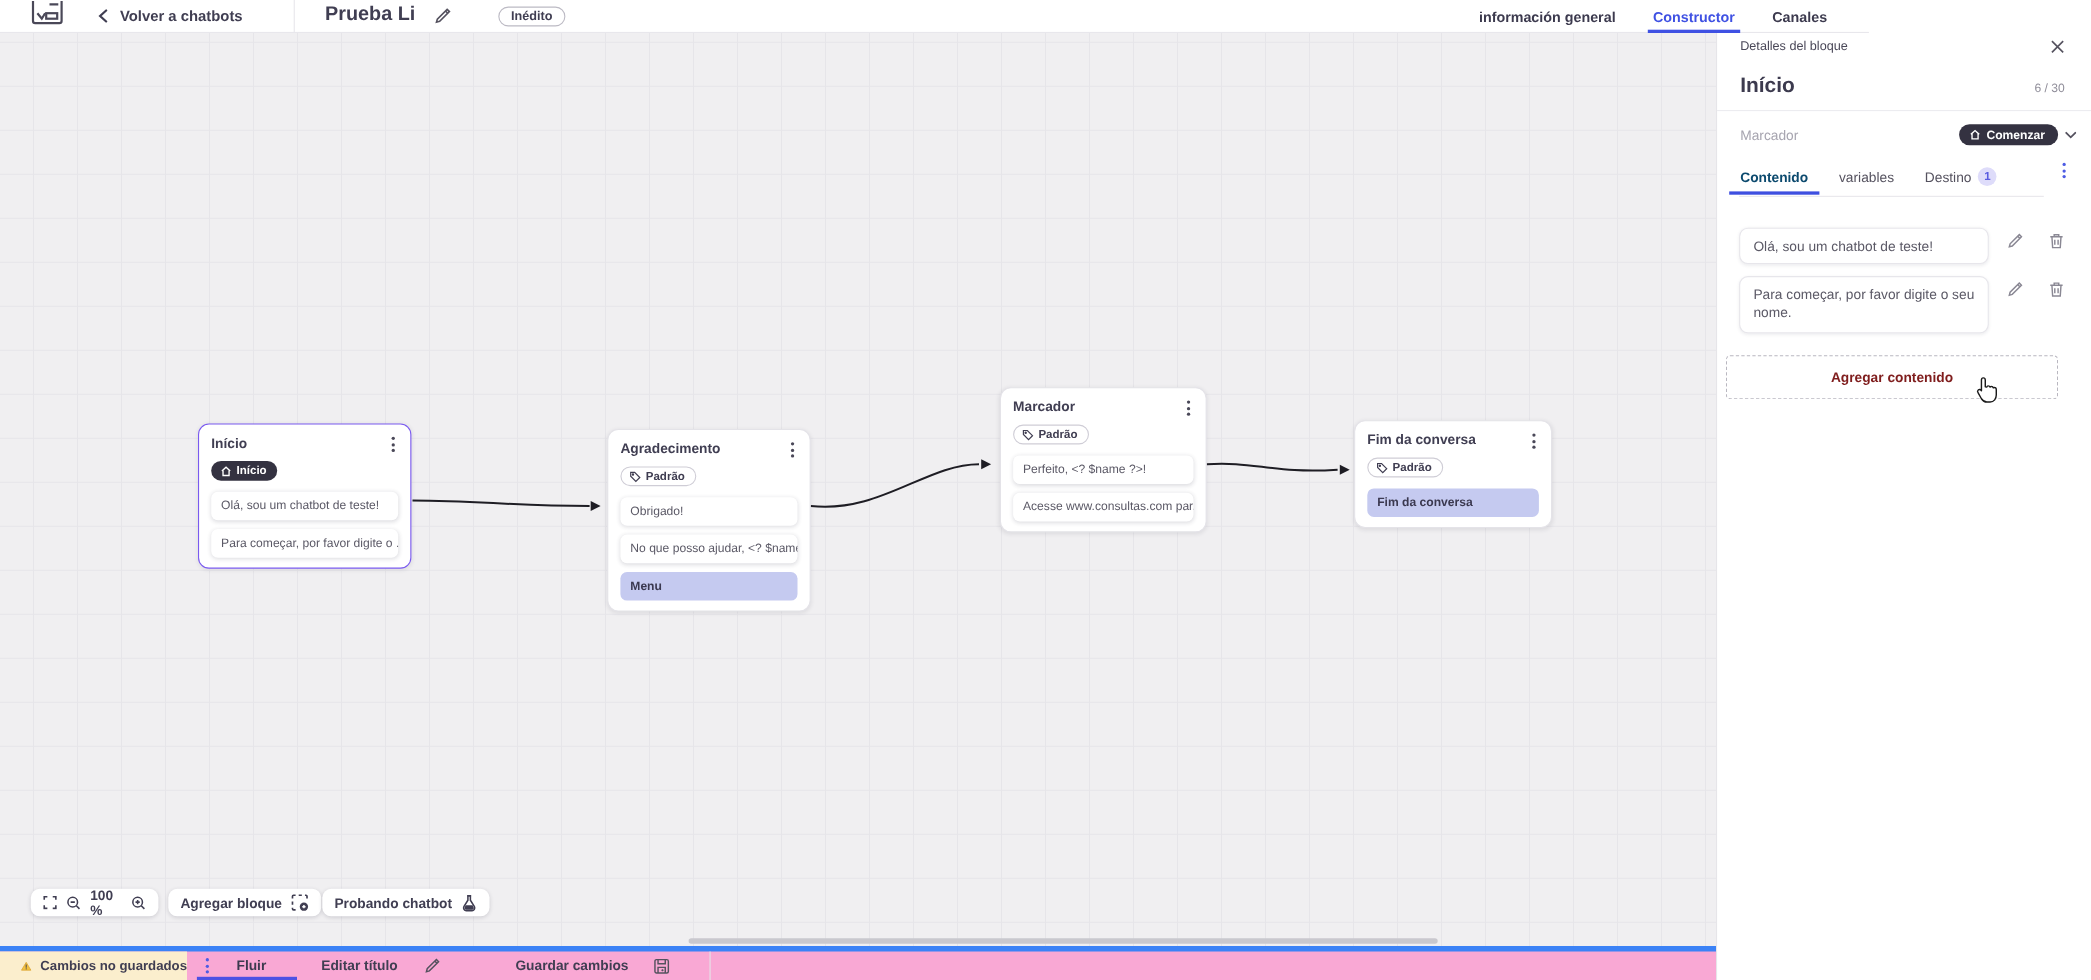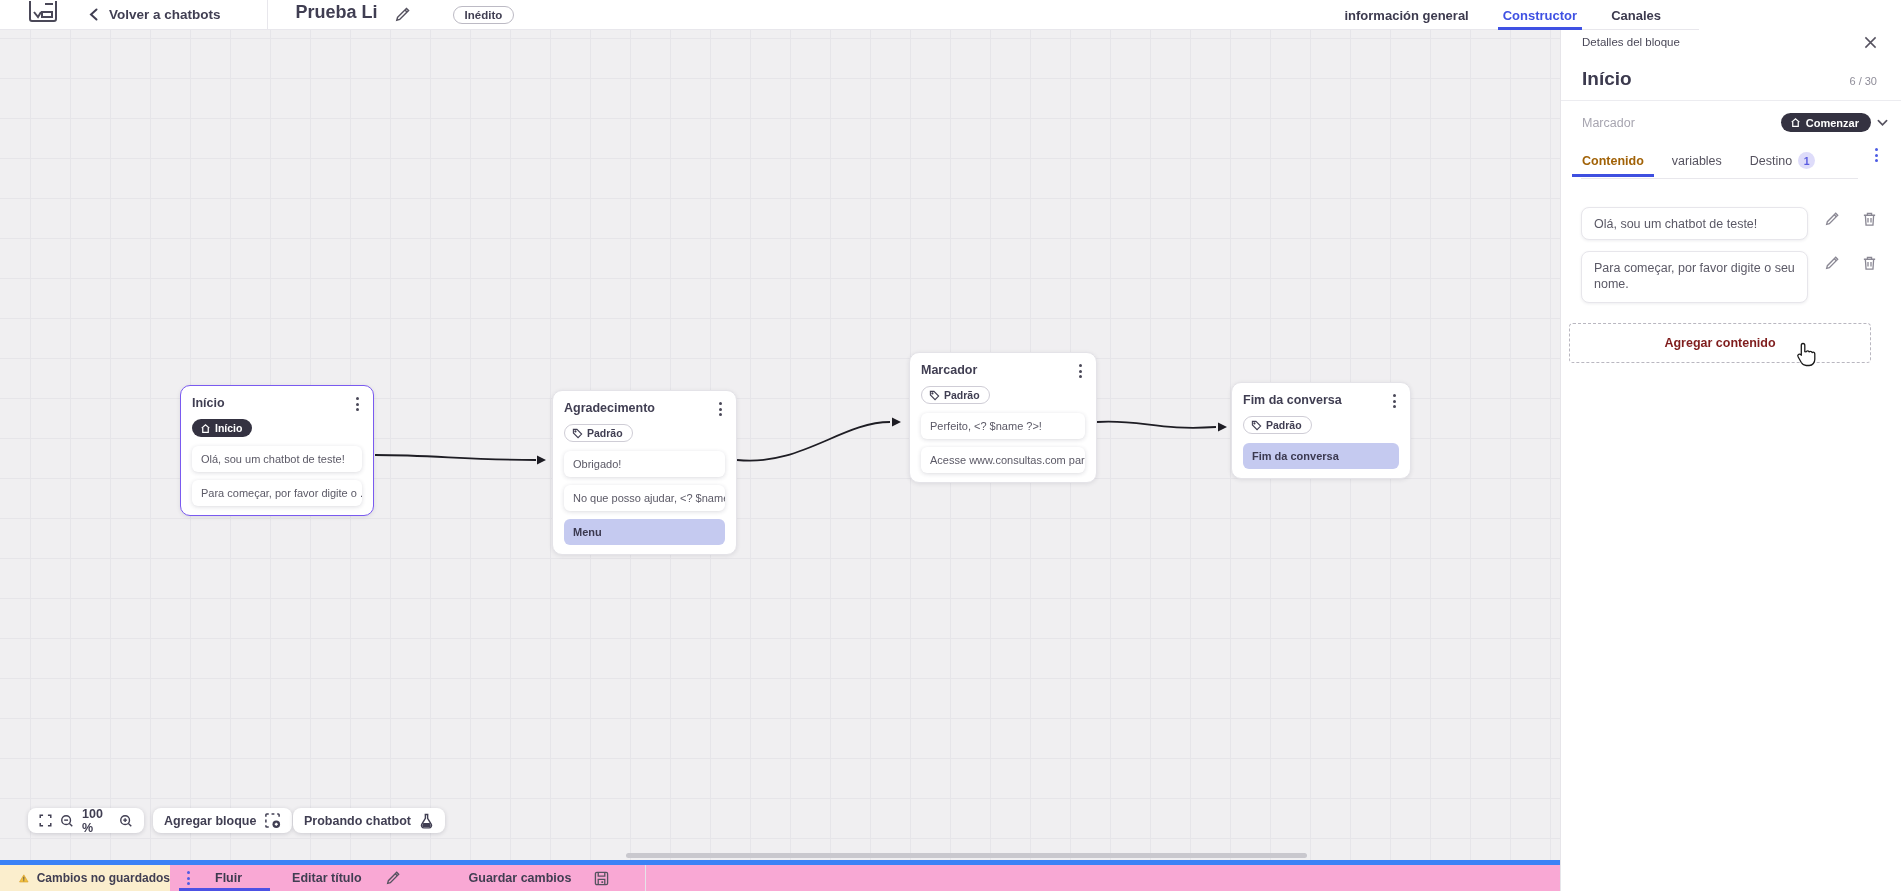--- a/index.html
+++ b/index.html
@@ -71,21 +71,21 @@
   .panel-div { height:1px; background:#ececf0; margin:0 0 0 0; }
   .marker-row { display:flex; align-items:center; justify-content:space-between; padding:12px 13px 10px 21px; }
   .marker-label { font-size:12.5px; color:#a7a5b0; }
   .marker-value { display:flex; align-items:center; gap:6px; }
   .marker-pill { display:inline-flex; align-items:center; gap:5px; background:#343241; color:#fff; border-radius:999px;
                  font-size:11px; font-weight:700; padding:3px 12px 3px 9px; height:19px; cursor:pointer; }
   .chev-down { color:#55525f; display:flex; cursor:pointer; }
   .ptabs { display:flex; align-items:center; padding:6px 21px 0 21px; position:relative; }
   .ptab { font-size:12.5px; color:#55525f; padding:4px 0 9px 0; cursor:pointer; position:relative; margin-right:28px;
           display:flex; align-items:center; gap:6px; }
-  .ptab.active { color:#a16207; font-weight:700; }
+  .ptab.active { color:#0c4a6e; font-weight:700; }
   .ptab.active::after { content:""; position:absolute; left:-10px; right:-10px; bottom:0; height:2.5px; background:#3e4fe0; }
   .ptab-badge { width:17px; height:17px; border-radius:50%; background:#dedcfa; color:#5a5ce0; font-size:10.5px;
                 font-weight:700; display:flex; align-items:center; justify-content:center; }
   .ptabs .kebab { position:absolute; right:20px; top:4px; }
   .ptabs .kebab i { background:#4d5ce4; }
   .ptabs-div { height:1px; background:#e8e7ec; margin:0 43px 0 20px; }
   .content-row { display:flex; align-items:flex-start; gap:0; padding:0 0 0 20px; }
   .msg-card { width:227px; background:#fff; border:1px solid #e7e6eb; border-radius:8px;
               box-shadow:0 1px 3px rgba(40,40,60,.08); padding:8px 12px; font-size:12.5px; color:#5b5966;
               line-height:16px; }

